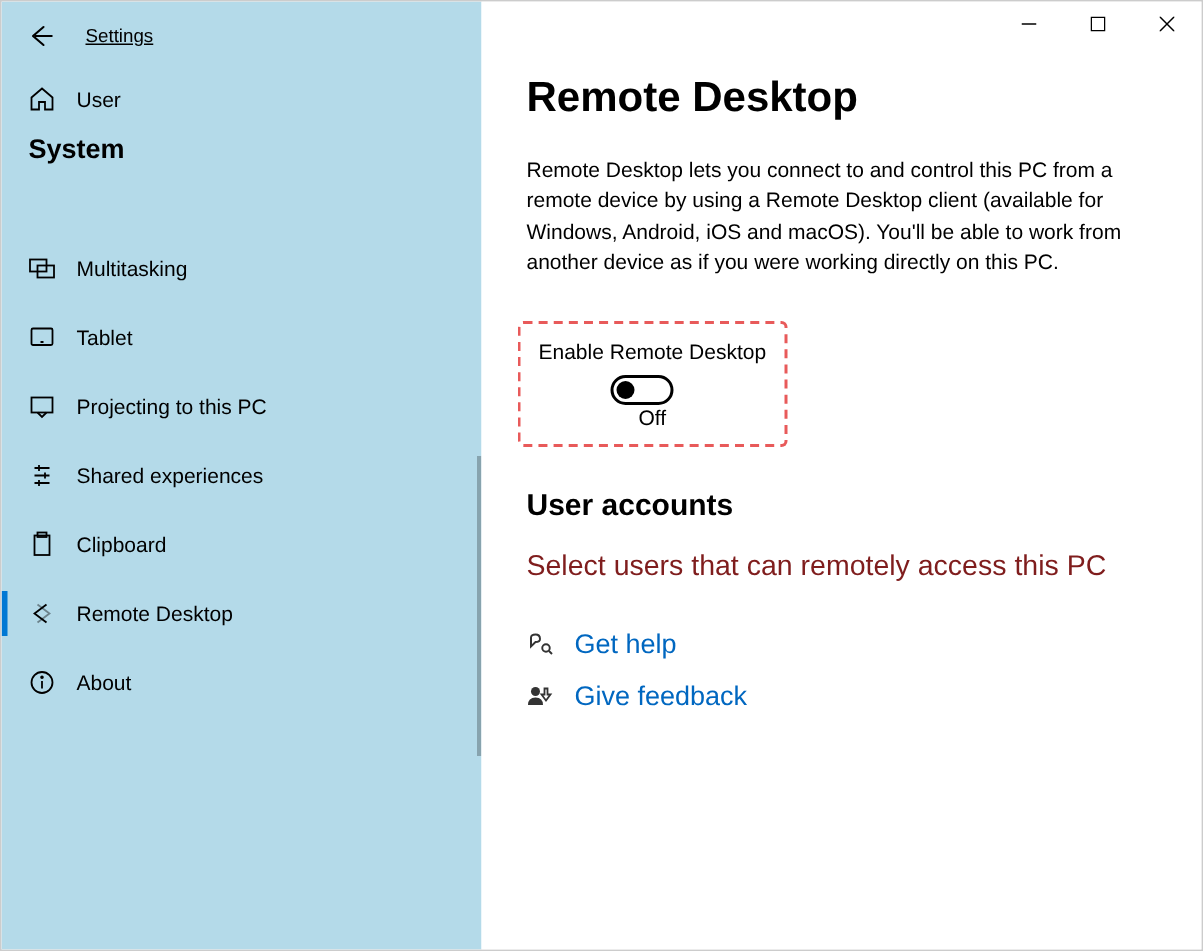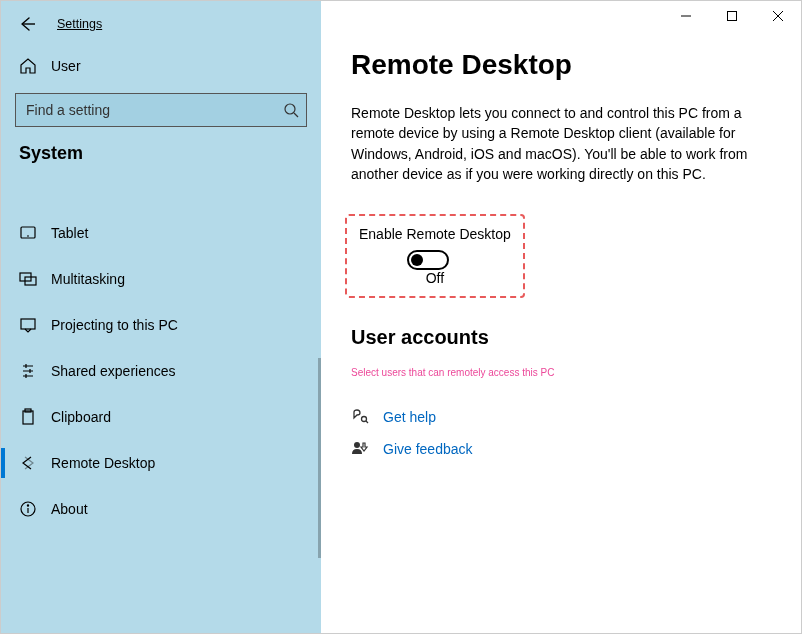--- a/index.html
+++ b/index.html
@@ -174,33 +174,33 @@
       width: 12px; height: 12px;
       background: #000;
       border-radius: 50%;
     }
     .section-title {
       font-size: 20px;
       font-weight: 600;
       margin: 0 0 18px 0;
     }
     .link {
-      color: #ec4899;
-      cursor: pointer;
-      font-size: 10px;
+      color: #7f1d1d;
+      cursor: pointer;
+      font-size: 19px;
       display: block;
       margin-bottom: 30px;
     }
     .help-row {
       display: flex;
       align-items: center;
       margin-bottom: 14px;
     }
     .help-row .icon { width: 18px; height: 18px; margin-right: 14px; color: #333; }
-    .help-row .link-inline { color: #0067c0; cursor: pointer; font-size: 14px; }
+    .help-row .link-inline { color: #0067c0; cursor: pointer; font-size: 18px; }
     svg { display: block; }
   </style>
 </head>
 <body>
 
 <div class="app">
 
   <div class="sidebar">
     <div class="sidebar-top">
       <div class="back-btn">
@@ -214,51 +214,42 @@
 
     <div class="home-row">
       <span class="icon">
         <svg viewBox="0 0 18 18" stroke="#000" stroke-width="1.2" fill="none">
           <path d="M2 8 L9 2 L16 8 V16 H11 V11 H7 V16 H2 Z"></path>
         </svg>
       </span>
       <span>User</span>
     </div>
 
-    <div class="search-wrap">
-      <input class="search-input" type="text" placeholder="Find a setting" style="">
-      <span class="search-icon">
-        <svg viewBox="0 0 16 16" stroke="#333" stroke-width="1.2" fill="none">
-          <circle cx="7" cy="7" r="5"></circle>
-          <line x1="11" y1="11" x2="15" y2="15"></line>
-        </svg>
-      </span>
-    </div>
 
     <div class="section-label">System</div>
 
     <div class="nav-list">
+      <div class="nav-item">
+        <span class="icon">
+          <svg viewBox="0 0 18 18" stroke="#000" stroke-width="1.2" fill="none">
+              <rect x="1" y="3" width="11" height="8"></rect>
+              <rect x="6" y="7" width="11" height="8"></rect>
+            </svg>
+        </span>
+        <span>Multitasking</span>
+      </div>
+
       <div class="nav-item">
         <span class="icon">
           <svg viewBox="0 0 18 18" stroke="#000" stroke-width="1.2" fill="none">
               <rect x="2" y="3" width="14" height="11" rx="1"></rect>
               <line x1="8" y1="12" x2="10" y2="12"></line>
             </svg>
         </span>
         <span>Tablet</span>
-      </div>
-
-      <div class="nav-item">
-        <span class="icon">
-          <svg viewBox="0 0 18 18" stroke="#000" stroke-width="1.2" fill="none">
-              <rect x="1" y="3" width="11" height="8"></rect>
-              <rect x="6" y="7" width="11" height="8"></rect>
-            </svg>
-        </span>
-        <span>Multitasking</span>
       </div>
 
       <div class="nav-item">
         <span class="icon">
           <svg viewBox="0 0 18 18" stroke="#000" stroke-width="1.2" fill="none">
               <rect x="2" y="3" width="14" height="10"></rect>
               <path d="M6 13 L9 16 L12 13"></path>
             </svg>
         </span>
         <span>Projecting to this PC</span>

